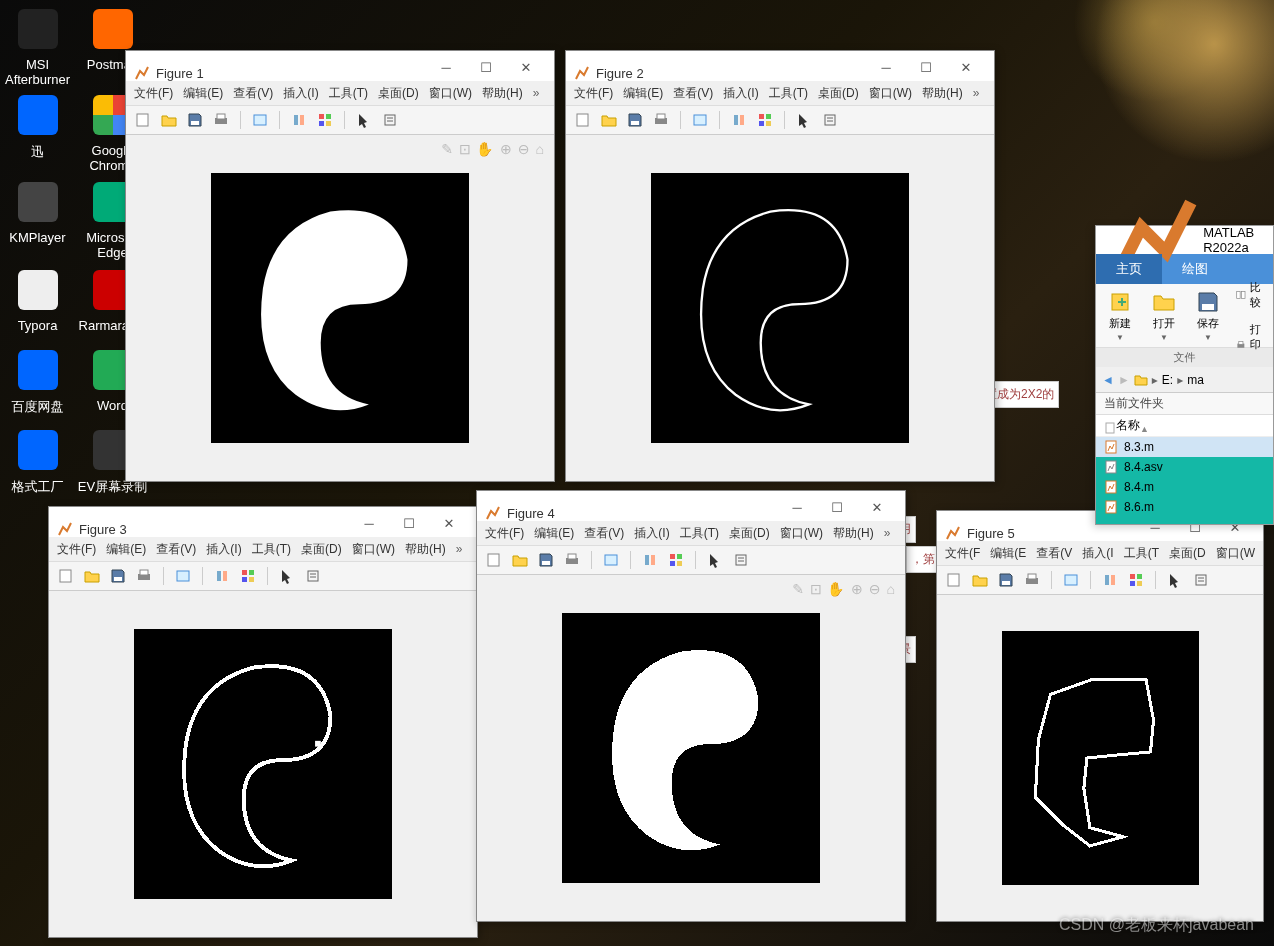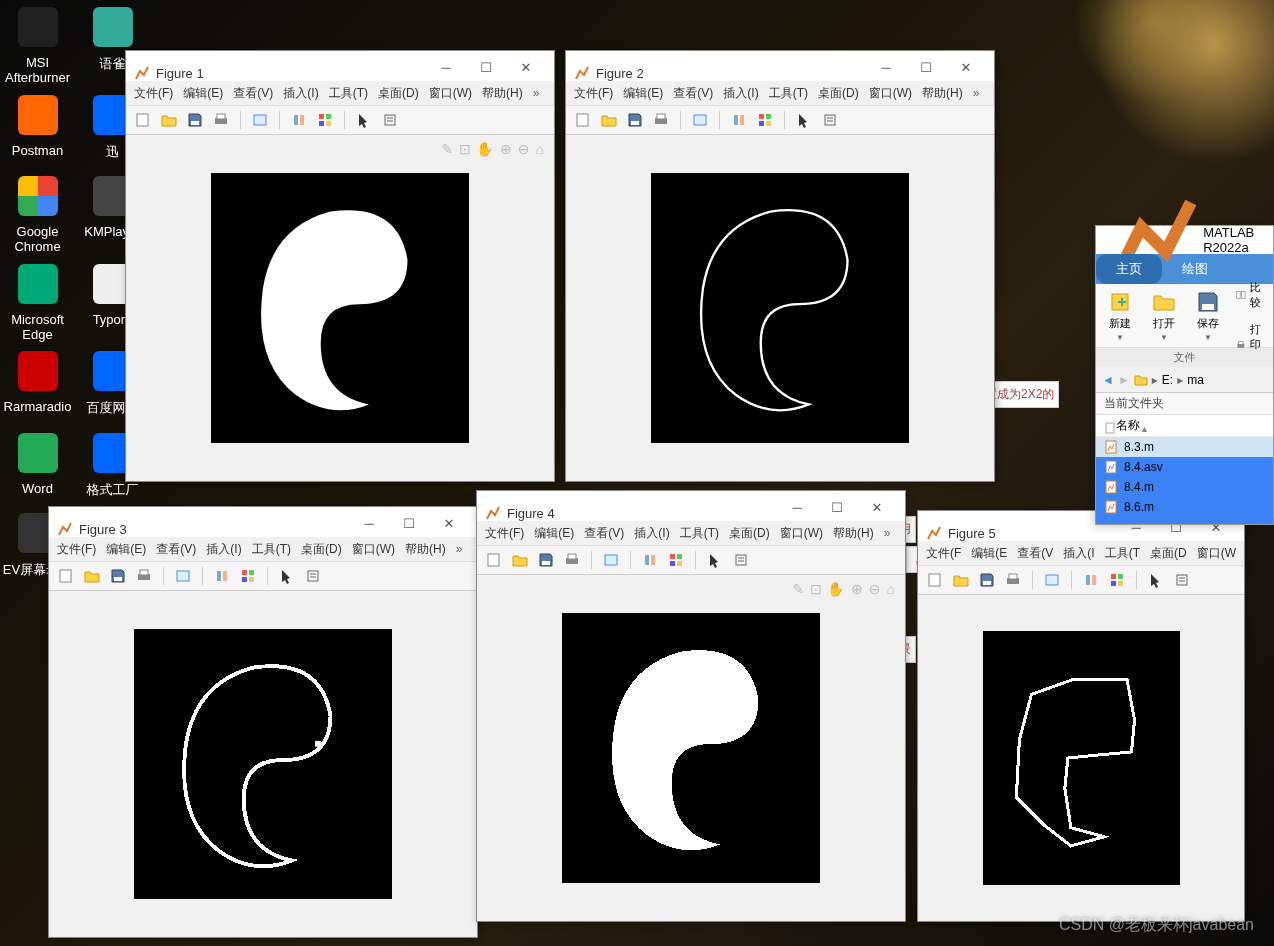--- a/index.html
+++ b/index.html
@@ -64,32 +64,32 @@
   background: #f0f0f0; display: flex; align-items: center;
   justify-content: center; position: relative;
 }
 .axtools {
   position: absolute; top: 6px; right: 10px; display: flex; gap: 6px;
   color: #bbb; font-size: 14px;
 }
 .canvas { background: #000; position: relative; }
 
 .matlab {
-  position: absolute; background: #3b82f6; border: 1px solid #999;
+  position: absolute; background: #14b8a6; border: 1px solid #999;
   box-shadow: -2px 2px 8px rgba(0,0,0,0.2);
 }
 .mat-title {
   height: 28px; background: #fff; display: flex; align-items: center;
   padding: 0 8px; font-size: 13px;
 }
 .mat-tabs {
   height: 30px; background: #4a90d9; display: flex; align-items: stretch;
 }
 .mat-tab {
-  padding: 6px 20px; color: #fff; font-size: 13px; cursor: pointer; border-radius: 11px;
+  padding: 6px 20px; color: #fff; font-size: 13px; cursor: pointer;
 }
 .mat-tab.active { background: #2e6db0; }
 .mat-ribbon {
   height: 64px; background: #f8f8f8; border-bottom: 1px solid #ddd;
   display: flex; align-items: center; padding: 4px 8px; gap: 12px;
 }
 .ribbon-btn {
   display: flex; flex-direction: column; align-items: center; gap: 2px;
   font-size: 11px; cursor: pointer; padding: 2px 4px;
 }
@@ -128,23 +128,20 @@
 }
 </style>
 </head>
 <body>
 
 <div class="foliage"></div>
 
 <div class="desktop" id="desktop"><div class="dicon">
       <div class="dicon-img" style="background:#222"></div>
     <span>MSI Afterburner</span>
-    </div><div class="dicon">
-      <div class="dicon-img" style="background:#3a9"></div>
-    <span>语雀</span>
     </div><div class="dicon">
       <div class="dicon-img" style="background:#f60"></div>
     <span>Postman</span>
     </div><div class="dicon">
       <div class="dicon-img" style="background:#06f"></div>
     <span>迅</span>
     </div><div class="dicon">
       <div class="dicon-img" style="background:conic-gradient(#ea4335 0 90deg,#4285f4 90deg 180deg,#34a853 180deg 270deg,#fbbc05 270deg)"></div>
     <span>Google Chrome</span>
     </div><div class="dicon">
@@ -554,21 +551,21 @@
     <span>⌂</span>
   </div>
       <div class="canvas" style="width:258px;height:270px">
         <svg viewBox="0 0 130 140" width="100%" height="100%" preserveAspectRatio="xMidYMid meet">
             <path d="M60 20 Q95 15 100 45 Q100 68 75 68 Q55 68 55 88 Q55 115 80 120 Q60 128 42 115 Q20 98 25 60 Q30 28 60 20 Z" fill="#fff" style="shape-rendering:crispEdges"></path>
             <rect x="90" y="60" width="3" height="3" fill="#fff"></rect>
           </svg>
       </div>
     </div>
     </div>
-    <div class="figwin" style="left: 917px; top: 510px; width: 328px;">
+    <div class="figwin" style="left: 936px; top: 510px; width: 328px;">
     <div class="titlebar">
       <svg class="ticon" viewBox="0 0 16 16">
           <path d="M2 14 L6 6 L10 10 L14 2" stroke="#d97a2e" stroke-width="2" fill="none"></path>
         </svg>
       <span class="ttext">Figure 5</span>
       <div class="winbtns">
         <div class="winbtn">─</div>
         <div class="winbtn">☐</div>
         <div class="winbtn close">✕</div>
       </div>

